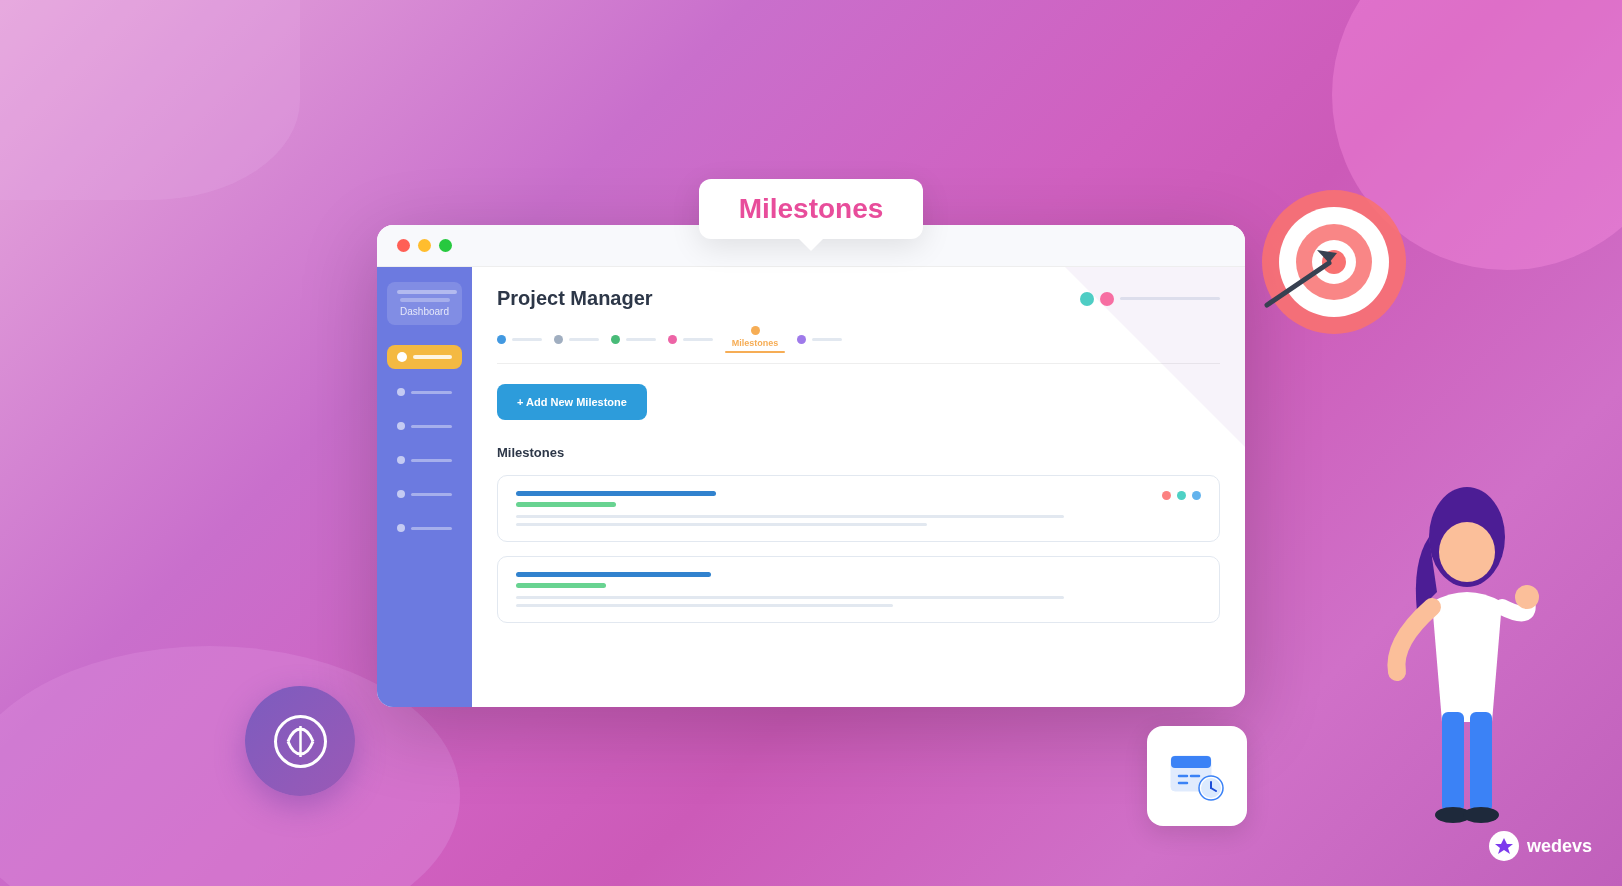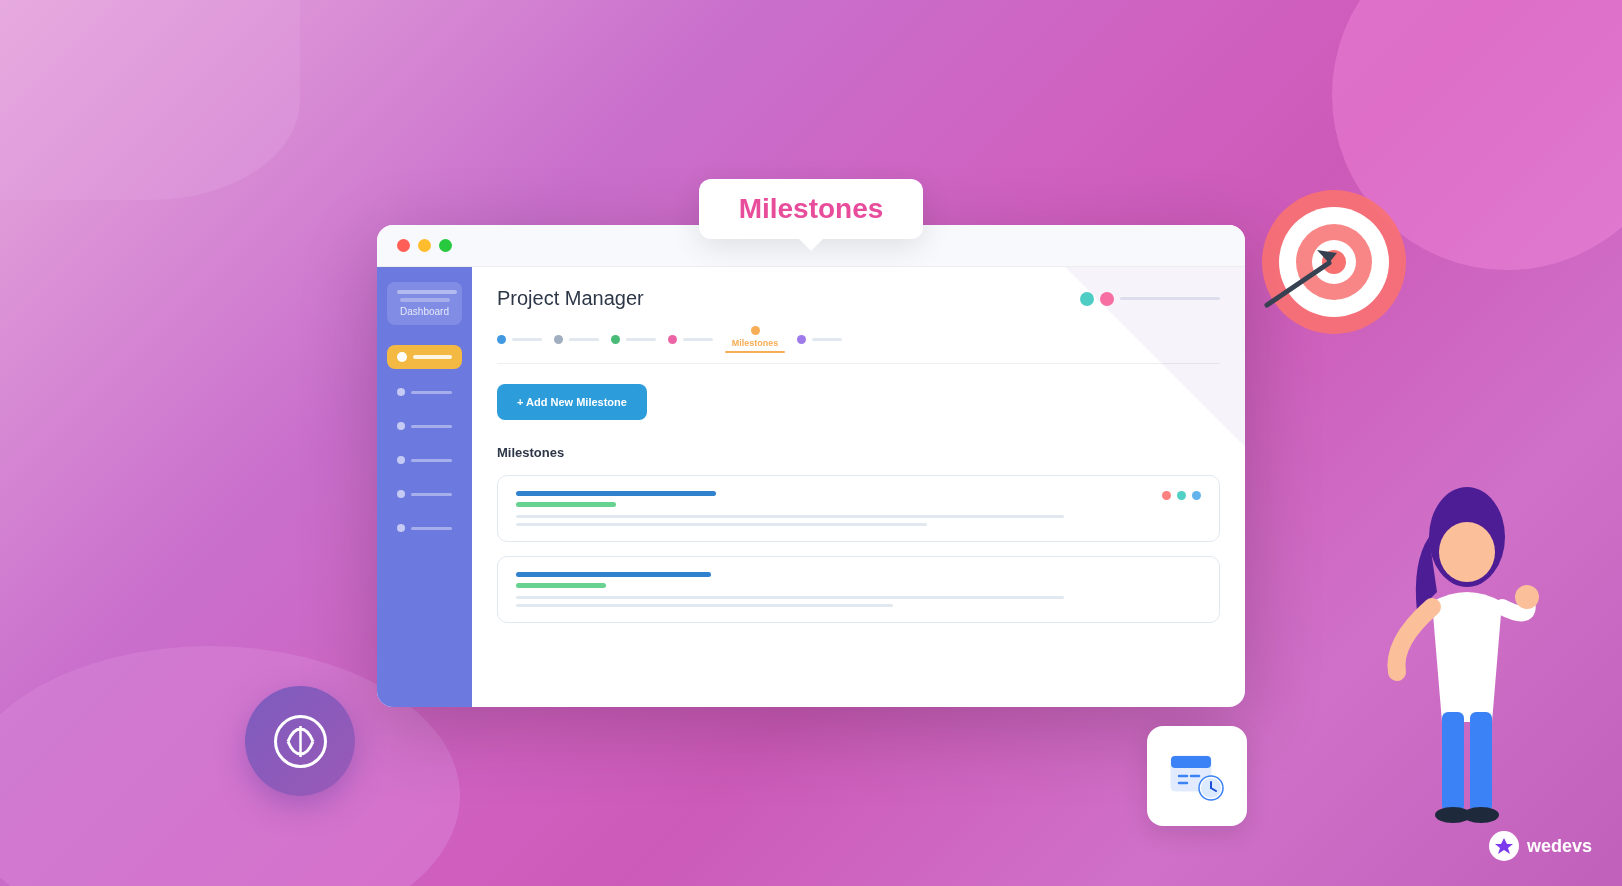--- a/index.html
+++ b/index.html
@@ -189,21 +189,21 @@
 
     .content-header {
       display: flex;
       align-items: center;
       justify-content: space-between;
       margin-bottom: 16px;
     }
 
     .page-title-text {
       font-size: 20px;
-      font-weight: 400;
+      font-weight: 700;
       color: #2d3748;
     }
 
     .header-dots {
       display: flex;
       align-items: center;
       gap: 6px;
     }
 
     .header-dot-teal {

